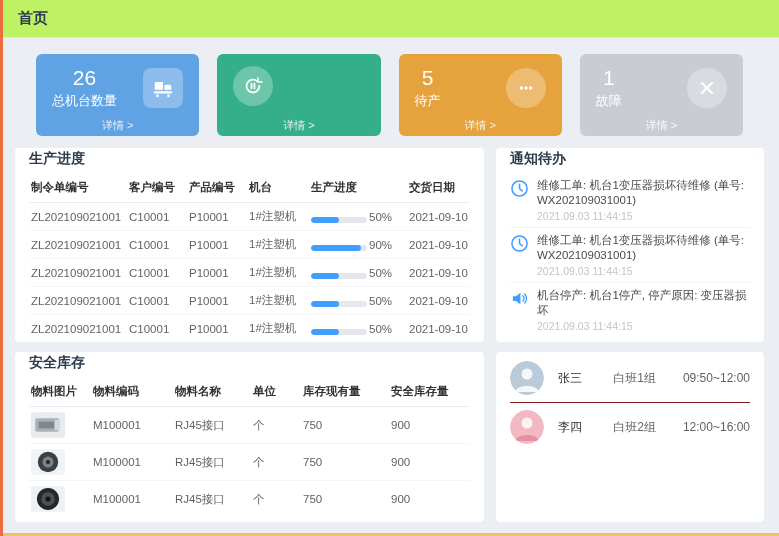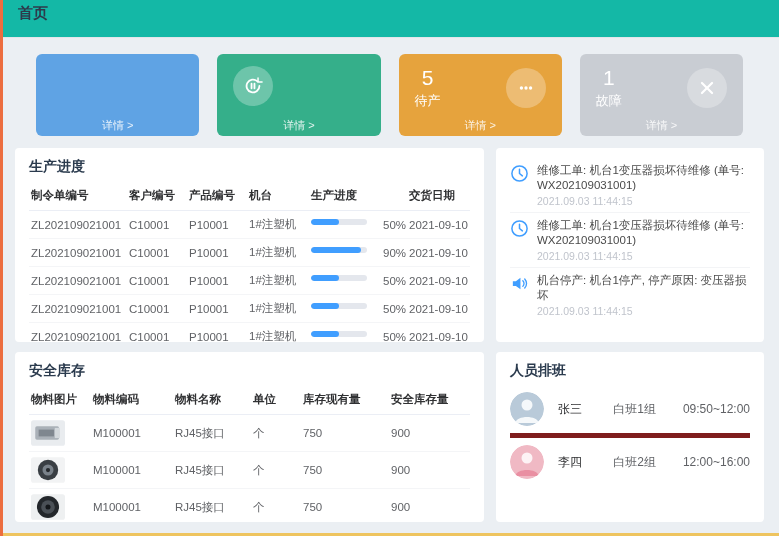--- a/index.html
+++ b/index.html
@@ -6,85 +6,100 @@
   html,body { margin:0; padding:0; }
   body {
     width:779px; height:536px;
     background:#ebeff3;
     font-family:"Liberation Sans","DejaVu Sans",sans-serif;
     position:relative; overflow:hidden;
   }
   .edge-left { position:absolute; left:0; top:0; width:3px; height:100%; background:#ec6d3f; z-index:20; }
   .edge-bottom { position:absolute; left:0; bottom:0; width:100%; height:3px; background:#eec45f; z-index:19; }
 
-  header { height:38px; background:#14b8a6; border-bottom:1px solid #e3e6ea; display:flex; align-items:flex-start; padding:4px 18px; }
+  header { height:38px; background:#bef264; border-bottom:1px solid #e3e6ea; display:flex; align-items:center; padding:4px 18px; }
   header h1 { margin:0; font-size:15px; font-weight:600; color:#2d3a4b; }
 
   
   .cards { display:flex; gap:18px; margin:16px 36px 0; }
   .card { flex:1; height:82px; border-radius:6px; color:#fff; position:relative; padding:12px 16px 0; cursor:pointer; }
   .card-main { display:flex; justify-content:space-between; align-items:center; }
   .card-info { text-align:center; }
   .card-value { font-size:21px; font-weight:500; line-height:1.1; }
   .card-label { font-size:13px; margin-top:3px; }
   .card-icon { width:40px; height:40px; display:flex; align-items:center; justify-content:center; background:rgba(255,255,255,0.28); }
   .card-icon.square { border-radius:8px; }
   .card-icon.round { border-radius:50%; }
   .card-icon svg { width:22px; height:22px; }
   .card-detail { position:absolute; left:0; right:0; bottom:3px; text-align:center; font-size:11px; color:rgba(255,255,255,0.85); }
 
   
   .main { display:grid; grid-template-columns:1fr 268px; grid-template-rows:194px 170px; gap:10px 12px; margin:12px 15px 0; }
-  .panel { background:#fff; border-radius:4px; padding:10px 14px; overflow:hidden; }
+  .panel { background:#fff; border-radius:4px; padding:2px 14px; overflow:hidden; }
   .panel h2 { margin:0 0 5px; font-size:14px; font-weight:700; color:#2b3b4e; }
 
   table { width:100%; border-collapse:collapse; font-size:11.5px; table-layout:fixed; }
   th { text-align:left; color:#303133; font-weight:600; padding:7px 2px; border-bottom:1px solid #ebeef5; white-space:nowrap; }
   td { color:#606266; padding:6px 2px; border-bottom:1px solid #f4f5f7; white-space:nowrap; overflow:hidden; }
   tbody tr:last-child td { border-bottom:none; }
 
-  .progress-cell { display:flex; align-items:flex-start; gap:16px; }
+  .progress-cell { display:flex; align-items:flex-end; gap:2px; }
   .progress-track { width:56px; height:6px; background:#e4e7ed; border-radius:3px; overflow:hidden; flex-shrink:0; }
   .progress-fill { height:100%; border-radius:3px; background:#409eff; }
   .progress-label { font-size:11.5px; color:#606266; }
 
   
   .notice { display:flex; gap:8px; padding:5px 0; border-bottom:1px solid #f3f4f6; }
   .notice:last-child { border-bottom:none; }
   .notice-icon { width:19px; height:19px; flex-shrink:0; margin-top:1px; }
   .notice-icon svg { width:19px; height:19px; }
   .notice-text { font-size:11.5px; color:#4a4a4a; line-height:1.3; }
   .notice-time { font-size:10.5px; color:#c0c4cc; margin-top:2px; }
 
   
   .inv td { padding:5px 2px;margin-top:12px; }
   .material-img { width:34px; height:26px; border-radius:3px; display:block; }
 
   
-  .person-row { display:flex; align-items:center; padding:7px 0; border-bottom:5px solid #7f1d1d; }
+  .person-row { display:flex; align-items:center; padding:7px 0; border-bottom:1px solid #7f1d1d; }
   .person-row:last-child { border-bottom:none; }
   .avatar { width:34px; height:34px; border-radius:50%; overflow:hidden; flex-shrink:0; display:block; }
   .avatar svg { width:34px; height:34px; display:block; }
   .person-name { width:62px; margin-left:14px; font-size:12px; color:#303133; }
   .person-shift { width:78px; font-size:12px; color:#606266; }
   .person-time { margin-left:auto; font-size:12px; color:#606266; }
 </style>
 </head>
 <body>
 
 <div class="edge-left"></div>
 <div class="edge-bottom"></div>
 
 <header>
   <h1>首页</h1>
 </header>
 
 <div class="cards">
 
   <div class="card" style="background: rgb(95, 163, 228);">
+    <div class="card-main">
+      <div class="card-info">
+        <div class="card-value">26</div>
+        <div class="card-label">总机台数量</div>
+      </div>
+      <div class="card-icon square">
+        <svg viewBox="0 0 24 24" fill="#fff">
+          <rect x="2" y="15.5" width="20" height="2.5" rx="1"></rect>
+          <rect x="3" y="5.5" width="9" height="8.5" rx="1"></rect>
+          <rect x="13.5" y="8.5" width="7.5" height="5.5" rx="1"></rect>
+          <circle cx="6" cy="20.5" r="1.5"></circle>
+            <circle cx="18" cy="20.5" r="1.5"></circle>
+        </svg>
+      </div>
+    </div>
     <div class="card-detail">详情 &gt;</div>
   </div>
 
   <div class="card" style="background: rgb(53, 175, 138);">
     <div class="card-main">
       <div class="card-icon round">
         <svg viewBox="0 0 24 24" fill="none" stroke="#fff" stroke-width="2" stroke-linecap="round">
           <path d="M19 12a7 7 0 1 1-2.2-5.1"></path>
           <path d="M17.5 3.2v4.4h4.4" stroke-width="1.6"></path>
           <path d="M10.4 9.5v5M13.6 9.5v5"></path>
@@ -226,20 +241,21 @@
                 <span class="progress-label">50%</span>
               </div>
             </td>
           <td>2021-09-10</td>
         </tr>
       </tbody>
     </table>
   </section>
 
   <section class="panel">
+    <h2>通知待办</h2>
 
     <div class="notice">
       <span class="notice-icon">
         <svg viewBox="0 0 20 20" fill="none" stroke="#409eff" stroke-width="1.6">
             <circle cx="10" cy="10" r="8"></circle>
             <path d="M10 5.5V10l3 2.5" stroke-linecap="round"></path>
           </svg>
       </span>
       <div>
         <div class="notice-text">维修工单: 机台1变压器损坏待维修 (单号: WX202109031001)</div>
@@ -346,21 +362,20 @@
           <td>RJ45接口</td>
           <td>个</td>
           <td>750</td>
           <td>900</td>
         </tr>
       </tbody>
     </table>
   </section>
 
   <section class="panel">
-    <h2>人员排班</h2>
 
     <div class="person-row">
       <span class="avatar">
         <svg viewBox="0 0 34 34">
             <circle cx="17" cy="17" r="17" fill="#b9cad9"></circle>
             <circle cx="17" cy="13" r="5.5" fill="#f5f8fa"></circle>
             <path d="M5 31c2-8 22-8 24 0z" fill="#f5f8fa"></path>
           </svg>
       </span>
       <span class="person-name">张三</span>

